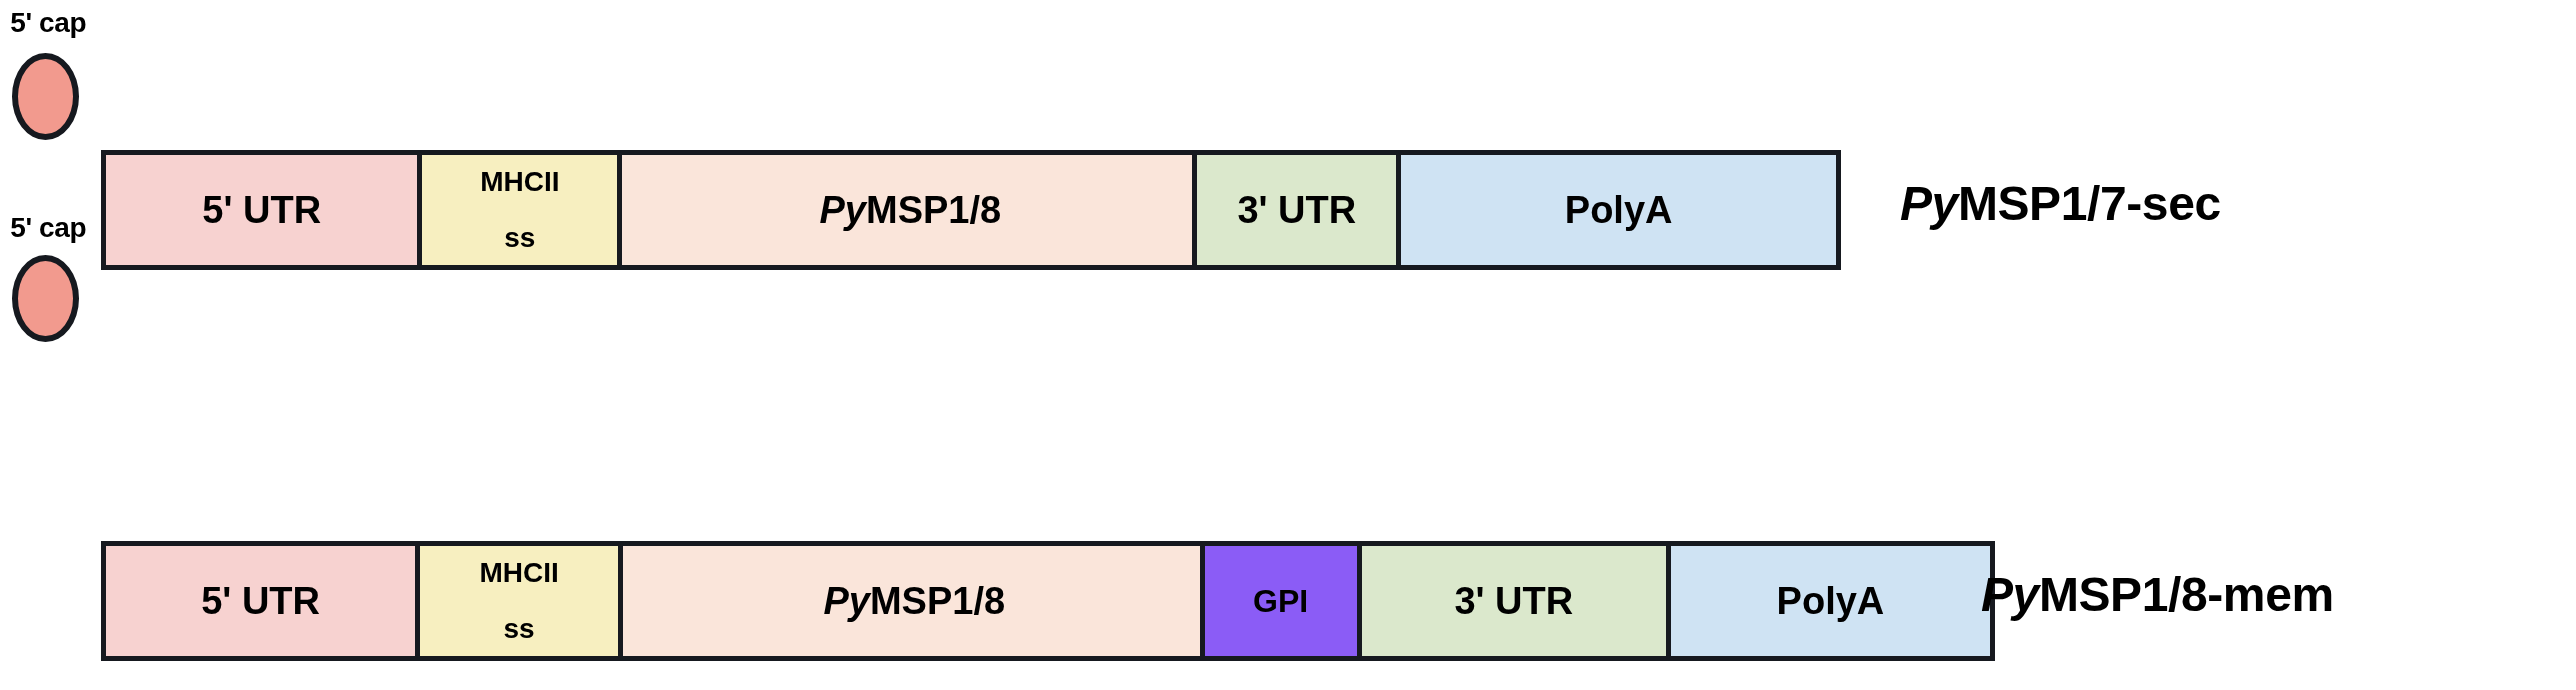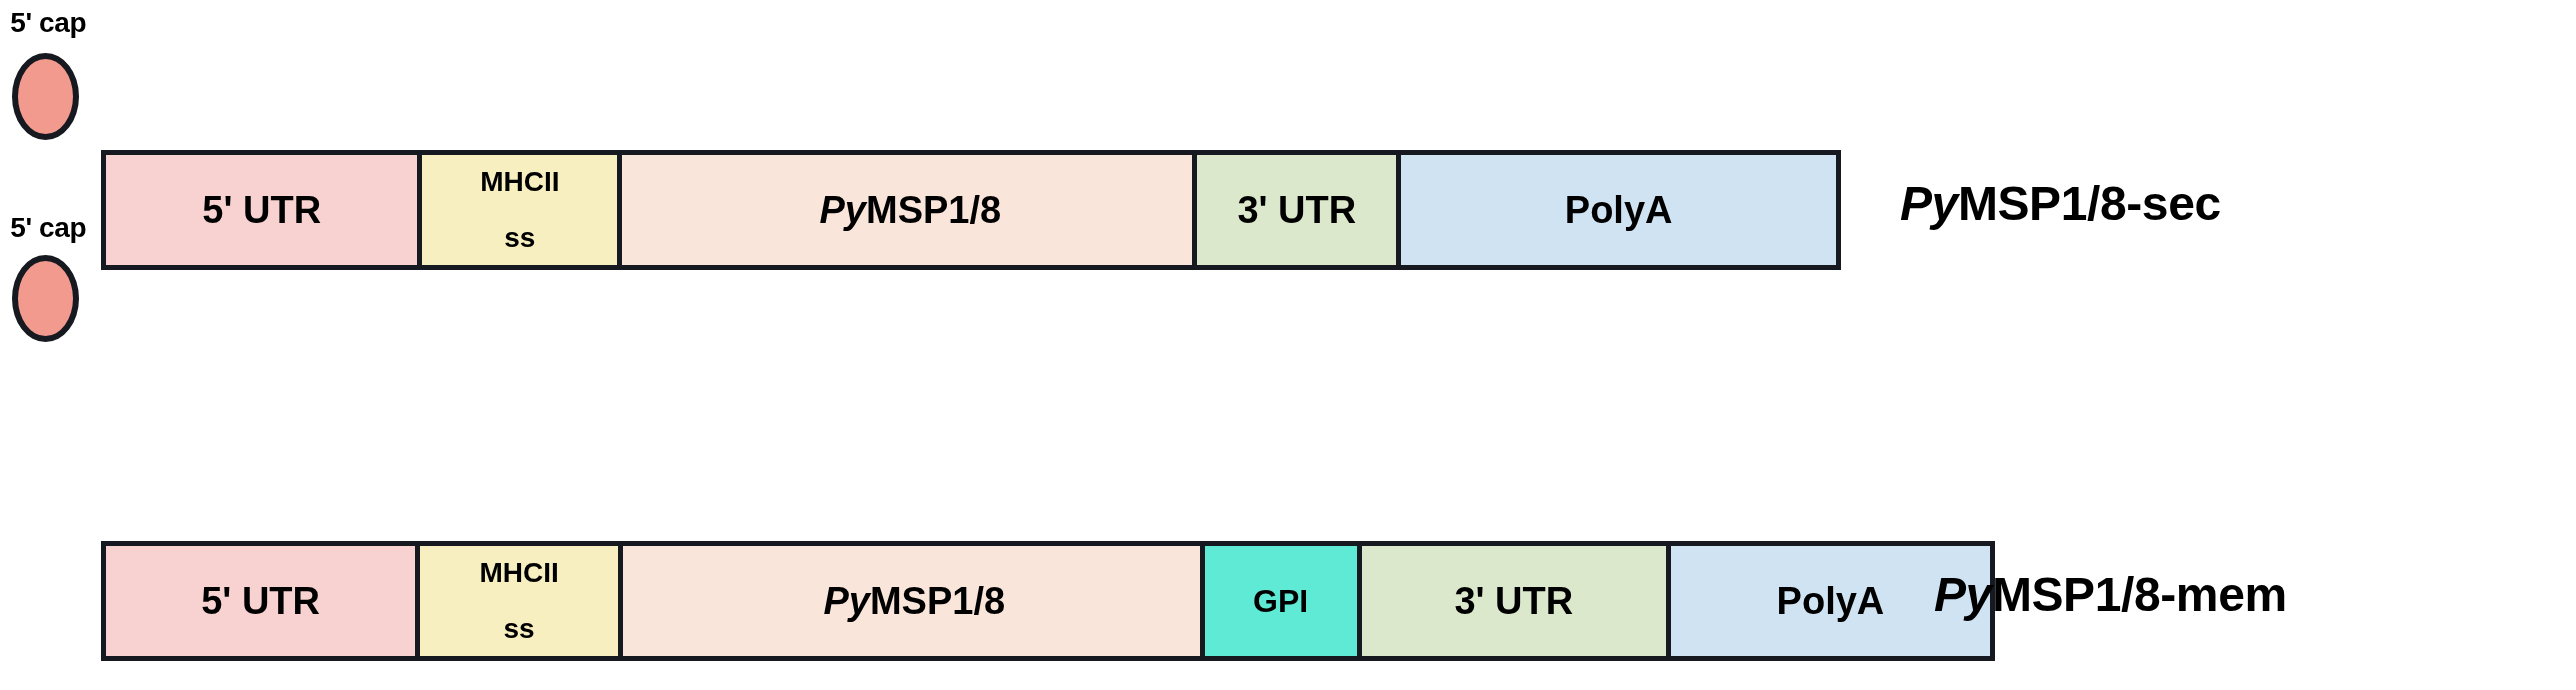--- a/index.html
+++ b/index.html
@@ -102,21 +102,21 @@
 
       <div class="seg" style="width:205px;background:#DBE8CC;">
         <span class="seg-text">3' UTR</span>
       </div>
 
       <div class="seg" style="width:437px;background:#CFE3F3;">
         <span class="seg-text">PolyA</span>
       </div>
     </div>
 
-    <div class="construct-name" style="left:1894px;top:176px;"><span class="ital">Py</span><span>MSP1/8-sec</span></div>
+    <div class="construct-name" style="left:1894px;top:176px;"><span class="ital">Py</span><span>MSP1/7-sec</span></div>
   </div>
 
   <div class="construct">
 
     <div class="cap-label" style="left:10.3px;top:212px;">5' cap</div>
 
     <div class="cap-ellipse" style="left:12px;top:255px;width:67px;height:87px;"></div>
 
     <div class="bar" style="left:101px;top:541px;width:1894px;height:120px;">
 
@@ -126,30 +126,30 @@
 
       <div class="seg" style="width:204px;background:#F7EFC0;">
         <span class="seg-text two-line ln">MHCII</span>
         <span class="seg-text two-line ln gap">ss</span>
       </div>
 
       <div class="seg" style="width:585px;background:#FAE5DA;">
         <span class="seg-text"><span class="ital">Py</span><span>MSP1/8</span></span>
       </div>
 
-      <div class="seg" style="width:158px;background:#5eead4;">
+      <div class="seg" style="width:158px;background:#8b5cf6;">
         <span class="seg-text small">GPI</span>
       </div>
 
       <div class="seg" style="width:311px;background:#DBE8CC;">
         <span class="seg-text">3' UTR</span>
       </div>
 
       <div class="seg" style="width:321px;background:#CFE3F3;">
         <span class="seg-text">PolyA</span>
       </div>
     </div>
 
-    <div class="construct-name" style="left:1928px;top:567px;"><span class="ital">Py</span><span>MSP1/8-mem</span></div>
+    <div class="construct-name" style="left:1975px;top:567px;"><span class="ital">Py</span><span>MSP1/8-mem</span></div>
   </div>
 
 </div>
 
 
 </body></html>

